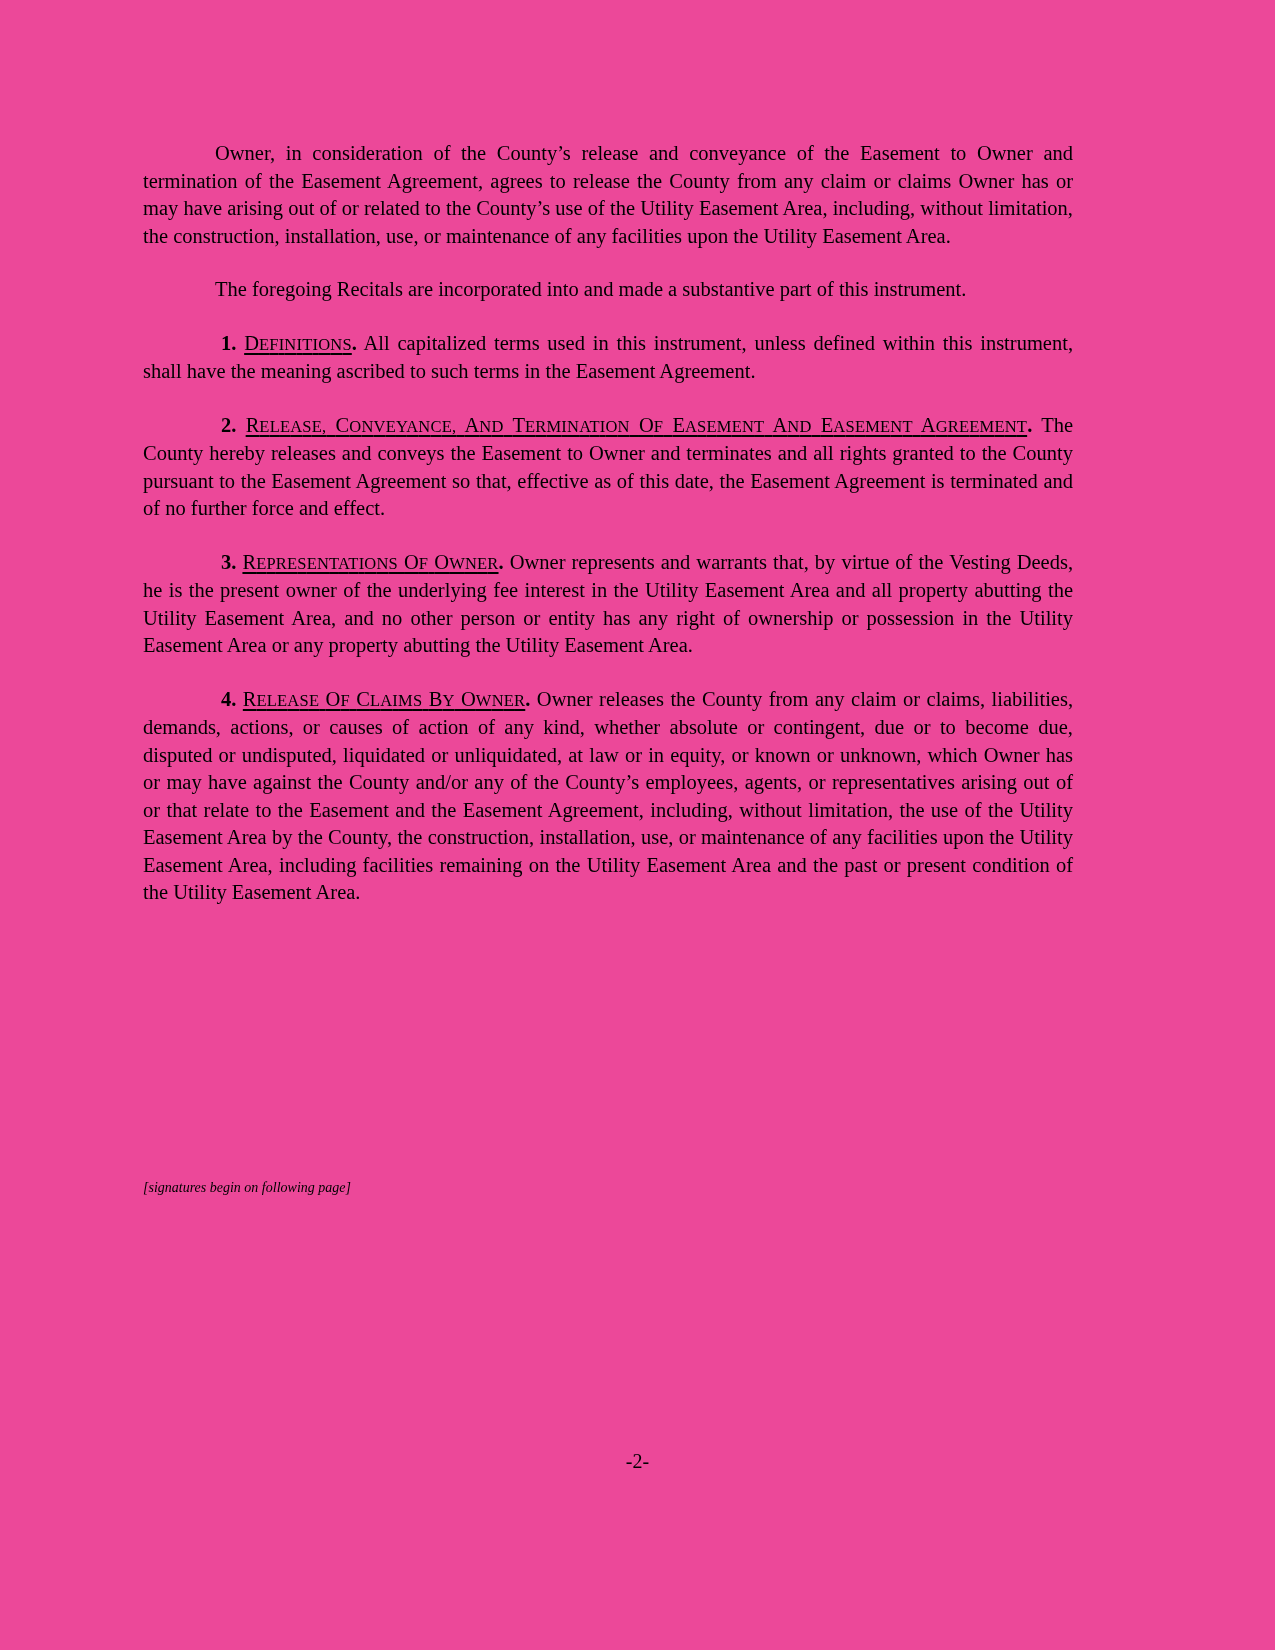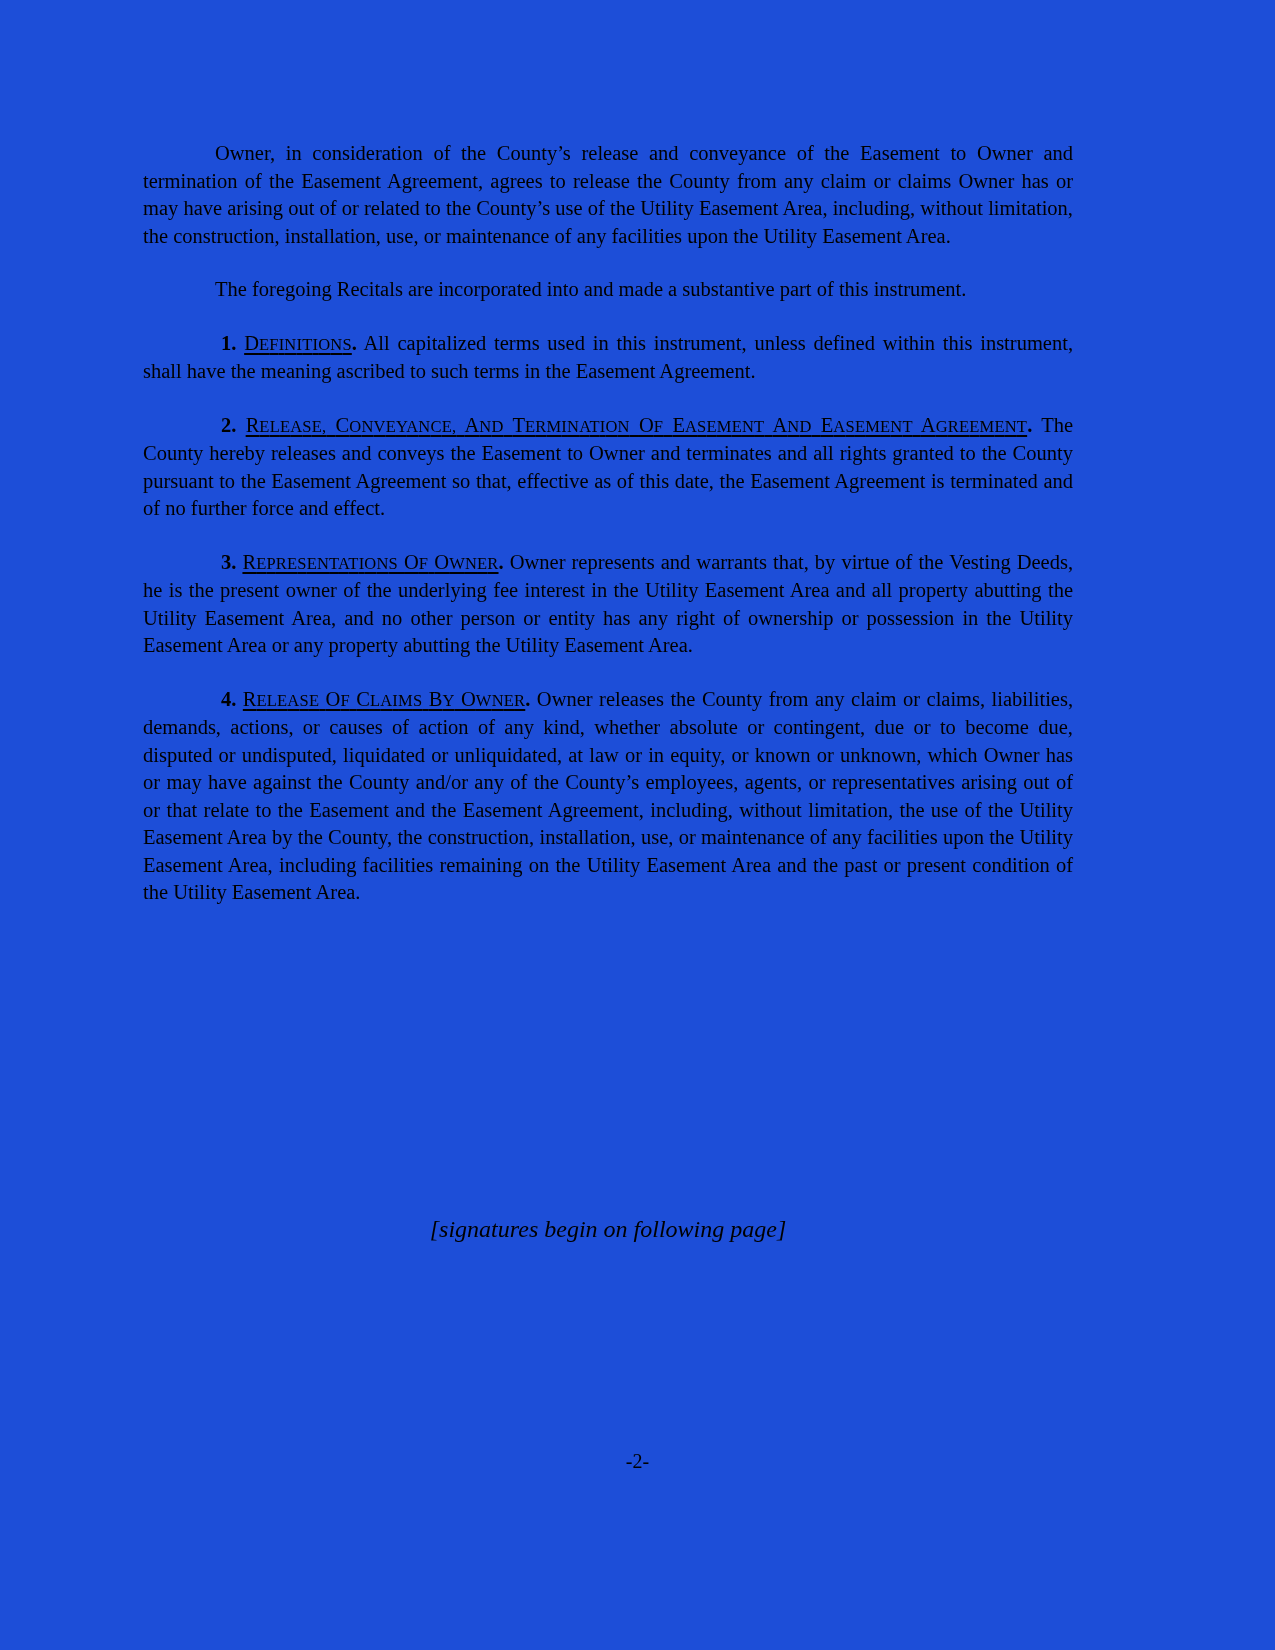--- a/index.html
+++ b/index.html
@@ -4,21 +4,21 @@
 <style>
   html, body {
     margin: 0;
     padding: 0;
     background: #ffffff;
   }
   .page {
     position: relative;
     width: 1275px;
     height: 1650px;
-    background: #1d4ed8;
+    background: #ec4899;
     box-sizing: border-box;
     font-family: "Liberation Serif", "DejaVu Serif", serif;
     color: #000000;
     overflow: hidden;
   }
   .content {
     position: absolute;
     left: 143px;
     top: 140px;
     width: 930px;
@@ -57,24 +57,22 @@
     letter-spacing: 0.2px;
   }
   .nounderline {
     text-decoration: none;
   }
   .signature-note {
     position: absolute;
     left: 0;
     top: 1040px;
     width: 930px;
-    text-align: center;
     font-style: italic;
-    font-size: 24px;
-    margin-top: 36px;
+    font-size: 14px;
   }
   .footer {
     position: absolute;
     left: 0;
     top: 1450px;
     width: 1275px;
     text-align: center;
     font-size: 20px;
     font-family: "Liberation Serif", "DejaVu Serif", serif;
   }

